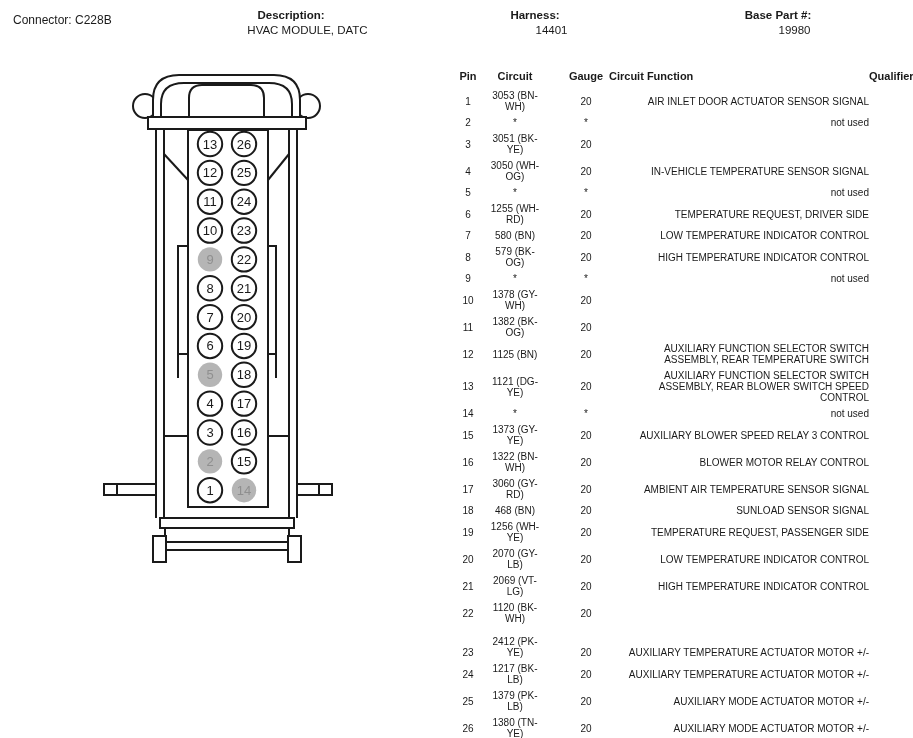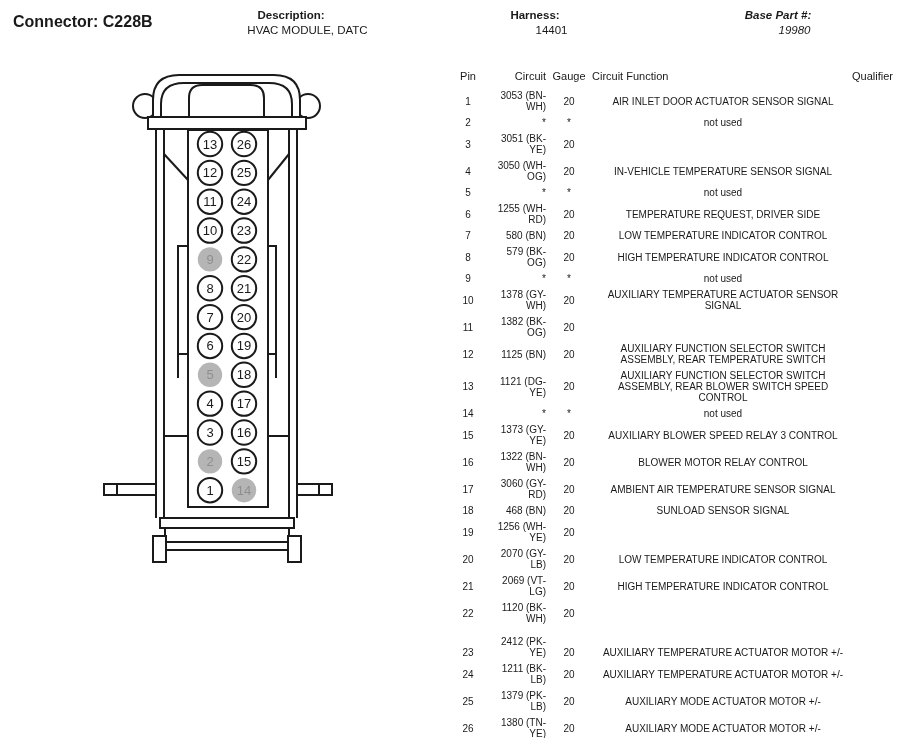--- a/index.html
+++ b/index.html
@@ -1,41 +1,41 @@
 <!DOCTYPE html>
 <html><head>
 <meta charset="utf-8">
 <style>
   * { box-sizing: border-box; margin: 0; padding: 0; }
   html, body { width: 913px; height: 738px; background: #ffffff; overflow: hidden; }
   body { position: relative; font-family: "Liberation Sans", sans-serif; color: #1a1a1a; }
 
   
-  .conn-title { position: absolute; left: 13px; top: 13px; font-size: 16px; font-weight: bold; white-space: nowrap; }
+  .conn-title { position: absolute; left: 13px; top: 13px; font-size: 12px; font-weight: normal; white-space: nowrap; }
   .hgroup { position: absolute; top: 9px; transform: translateX(-50%); text-align: center; white-space: nowrap; }
   .hgroup.desc { left: 291px; }
   .hgroup.harness { left: 535px; }
-  .hgroup.basepart { left: 778px; font-style: italic; }
+  .hgroup.basepart { left: 778px; }
   .hlabel { font-size: 11.5px; font-weight: bold; text-align: center; }
   .hvalue { font-size: 11.5px; margin-top: 3px; margin-left: 33px; }
 
   
   .connector-svg { position: absolute; left: 98px; top: 70px; width: 240px; height: 545px; }
 
   
   .pintable { position: absolute; left: 452px; top: 70px; width: 458px; }
-  .thead { display: flex; font-size: 11px; font-weight: normal; margin-bottom: 8px; }
+  .thead { display: flex; font-size: 11px; font-weight: bold; margin-bottom: 8px; }
   .trow  { display: flex; align-items: center; font-size: 10px; line-height: 11px; margin-bottom: 5px; }
   .trow.offset { margin-top: 12px; align-items: flex-end; }
   .col-pin  { width: 32px;  text-align: center; flex: none; }
-  .col-circuit { width: 62px; text-align: right; flex: none; white-space: pre-line; }
-  .col-gauge { width: 46px; text-align: center; flex: none; }
+  .col-circuit { width: 62px; text-align: center; flex: none; white-space: pre-line; }
+  .col-gauge { width: 46px; text-align: center; flex: none; margin-left: 17px; }
   .col-func { width: 260px; flex: none; white-space: pre-line; }
   .thead .col-func { text-align: left; padding-right: 28px; }
-  .trow  .col-func { text-align: center; padding-left: 2px; }
+  .trow  .col-func { text-align: right; padding-left: 2px; }
   .col-qual { width: 58px; text-align: left; flex: none; }
 </style>
 </head>
 <body>
 
 <div class="conn-title">Connector: C228B</div>
 
 <div class="hgroup desc">
   <div class="hlabel">Description:</div>
   <div class="hvalue">HVAC MODULE, DATC</div>
@@ -224,22 +224,20 @@
         <div class="col-circuit">*</div>
         <div class="col-gauge">*</div>
         <div class="col-func">not used</div>
         <div class="col-qual"></div>
       </div>
       <div class="trow">
         <div class="col-pin">10</div>
         <div class="col-circuit">1378 (GY-
 WH)</div>
         <div class="col-gauge">20</div>
-        <div class="col-func">AUXILIARY TEMPERATURE ACTUATOR SENSOR
-SIGNAL</div>
         <div class="col-qual"></div>
       </div>
       <div class="trow">
         <div class="col-pin">11</div>
         <div class="col-circuit">1382 (BK-
 OG)</div>
         <div class="col-gauge">20</div>
         <div class="col-qual"></div>
       </div>
       <div class="trow">
@@ -296,20 +294,21 @@
         <div class="col-circuit">468 (BN)</div>
         <div class="col-gauge">20</div>
         <div class="col-func">SUNLOAD SENSOR SIGNAL</div>
         <div class="col-qual"></div>
       </div>
       <div class="trow">
         <div class="col-pin">19</div>
         <div class="col-circuit">1256 (WH-
 YE)</div>
         <div class="col-gauge">20</div>
+        <div class="col-func">TEMPERATURE REQUEST, PASSENGER SIDE</div>
         <div class="col-qual"></div>
       </div>
       <div class="trow">
         <div class="col-pin">20</div>
         <div class="col-circuit">2070 (GY-
 LB)</div>
         <div class="col-gauge">20</div>
         <div class="col-func">LOW TEMPERATURE INDICATOR CONTROL</div>
         <div class="col-qual"></div>
       </div>
@@ -331,21 +330,21 @@
       <div class="trow offset">
         <div class="col-pin">23</div>
         <div class="col-circuit">2412 (PK-
 YE)</div>
         <div class="col-gauge">20</div>
         <div class="col-func">AUXILIARY TEMPERATURE ACTUATOR MOTOR +/-</div>
         <div class="col-qual"></div>
       </div>
       <div class="trow">
         <div class="col-pin">24</div>
-        <div class="col-circuit">1211 (BK-
+        <div class="col-circuit">1217 (BK-
 LB)</div>
         <div class="col-gauge">20</div>
         <div class="col-func">AUXILIARY TEMPERATURE ACTUATOR MOTOR +/-</div>
         <div class="col-qual"></div>
       </div>
       <div class="trow">
         <div class="col-pin">25</div>
         <div class="col-circuit">1379 (PK-
 LB)</div>
         <div class="col-gauge">20</div>

